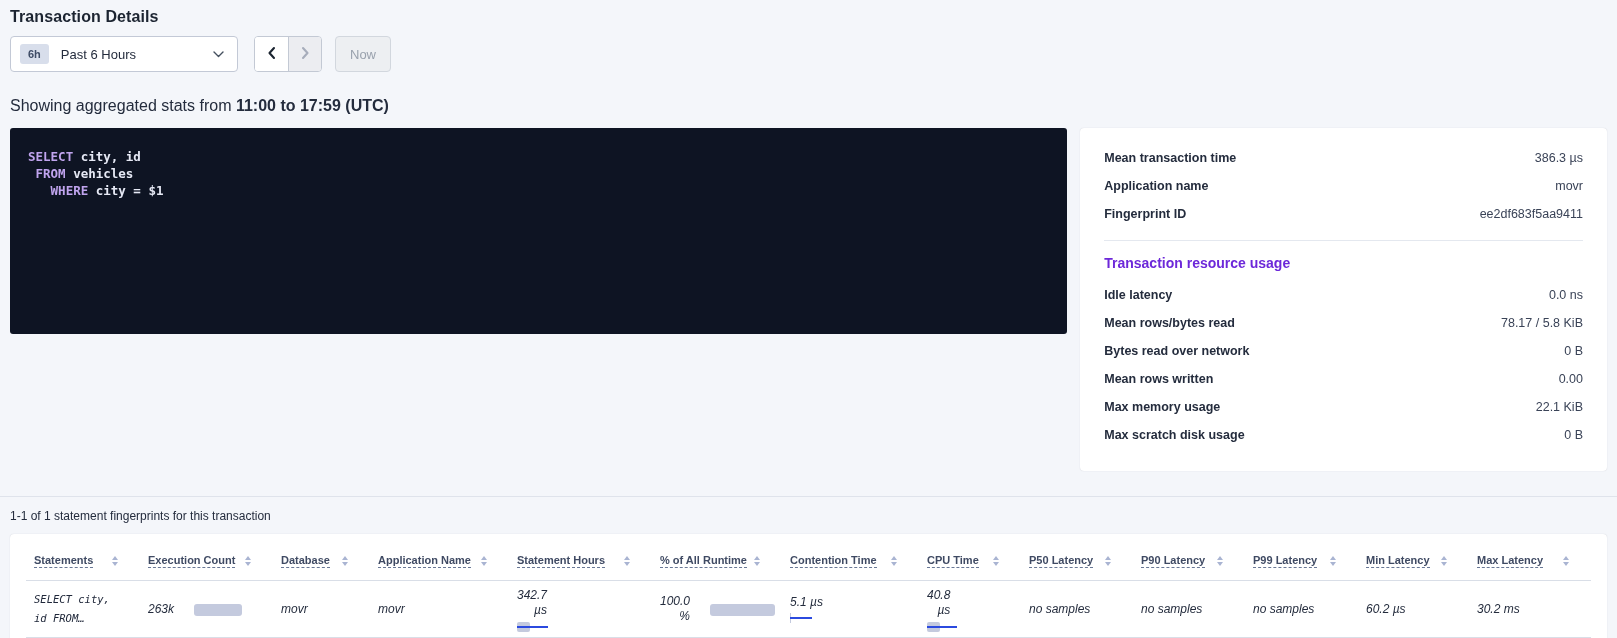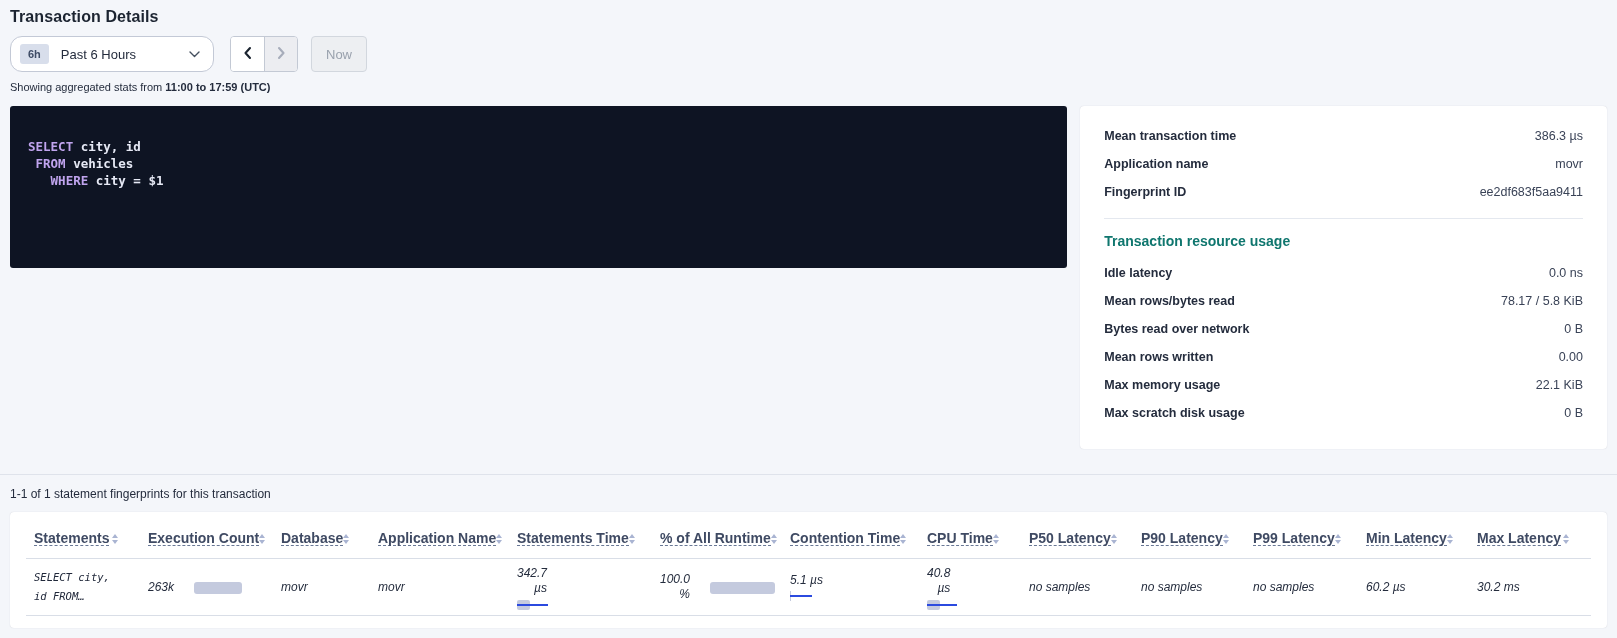--- a/index.html
+++ b/index.html
@@ -9,22 +9,22 @@
     font-family: "Liberation Sans", sans-serif;
     color: #242c3d;
     overflow: hidden;
   }
   .top-section { padding: 8px 10px 0 10px; }
   .page-title { font-size: 16px; font-weight: 700; color: #1c2431; letter-spacing: .1px; }
 
   
   .controls { display: flex; align-items: center; margin-top: 10px; }
   .time-dropdown {
-    width: 204px; height: 36px; background: #fff;
-    border: 1px solid #c3c9d6; border-radius: 12px;
+    width: 228px; height: 36px; background: #fff;
+    border: 1px solid #c3c9d6; border-radius: 4px;
     display: flex; align-items: center; cursor: pointer;
   }
   .time-badge {
     margin-left: 9px; background: #d8deeb; color: #3f4c66;
     font-size: 11px; font-weight: 700; padding: 4px 8px; border-radius: 3px;
   }
   .time-label { margin-left: 12px; font-size: 13px; color: #242c3d; }
   .dd-chevron { margin-left: auto; margin-right: 13px; display: flex; }
 
   .arrow-group {
@@ -35,45 +35,45 @@
     width: 33px; height: 34px; border: none; background: #fff;
     display: flex; align-items: center; justify-content: center; cursor: pointer;
   }
   .arrow-btn.disabled { background: #ecedf1; border-left: 1px solid #c3c9d4; cursor: default; }
   .now-btn {
     margin-left: 13px; height: 36px; padding: 9px 14px;
     background: #edeff2; border: 1px solid #d2d7de; border-radius: 4px;
     color: #99a1ad; font-size: 13px; font-family: "Liberation Sans", sans-serif; cursor: default;
   }
 
-  .agg-note { margin-top: 9px; font-size: 11px; color: #242c3d; white-space: pre-wrap; }
+  .agg-note { margin-top: 25px; font-size: 16px; color: #242c3d; white-space: pre-wrap; }
   .agg-note b { font-weight: 700; }
 
   
   .main-row { display: flex; align-items: flex-start; margin-top: 13px; gap: 13px; }
   .sql-box {
-    width: 1062px; height: 162px; background: #0e1423; border-radius: 3px;
-    padding: 32px 18px; overflow: hidden;
+    width: 1062px; height: 206px; background: #0e1423; border-radius: 3px;
+    padding: 20px 18px; overflow: hidden;
   }
   .sql-box pre {
     font-family: "DejaVu Sans Mono", monospace; font-size: 12.5px; font-weight: 700;
     line-height: 17px; color: #e6e9f5; white-space: pre;
   }
   .sql-kw { color: #c0a4ee; }
 
   .summary-card {
     width: 529px; background: #fff; border-radius: 4px;
     box-shadow: 0 0 1px rgba(60,70,90,.25);
     padding: 16px 24px 22px 24px;
   }
   .summary-row { display: flex; align-items: baseline; justify-content: space-between; padding: 7px 0; }
   .summary-label { font-size: 12.5px; font-weight: 700; color: #242c3d; }
   .summary-value { font-size: 12.5px; color: #3a4357; }
   .card-divider { border: none; border-top: 1px solid #e4e8ef; margin: 12px 0 14px 0; }
-  .resource-heading { font-size: 14px; font-weight: 700; color: #0f766e; margin: 2px 0 10px 0; }
+  .resource-heading { font-size: 14px; font-weight: 700; color: #6d28d9; margin: 2px 0 10px 0; }
 
   
   .full-divider { margin-top: 25px; border-top: 1px solid #dfe3eb; width: 100%; }
 
   .lower-section { padding: 0 10px; }
   .count-text { margin-top: 12px; font-size: 12px; color: #242c3d; }
 
   .table-card {
     margin-top: 11px; background: #fff; border-radius: 4px;
     box-shadow: 0 0 1px rgba(60,70,90,.25);
@@ -82,21 +82,21 @@
   .tgrid {
     display: grid;
     grid-template-columns: 114px 133px 97px 139px 143px 130px 137px 102px 112px 112px 113px 111px minmax(90px,1fr);
   }
   .thead { padding-top: 13px; border-bottom: 1px solid #d9dee7; }
   .th {
     display: flex; align-items: flex-start; justify-content: space-between;
     padding: 6px 22px 12px 8px; cursor: pointer;
   }
   .th-label {
-    font-size: 14px; font-weight: 700; color: #3f4a63; line-height: 14px;
+    font-size: 11px; font-weight: 700; color: #3f4a63; line-height: 14px;
     border-bottom: 1px dashed #697896; white-space: nowrap;
   }
   .sort-icon { display: flex; flex-direction: column; align-items: center; padding-top: 3px; }
   .tri-up { width: 0; height: 0; border-left: 3.5px solid transparent; border-right: 3.5px solid transparent; border-bottom: 4.5px solid #a9b4d2; margin-bottom: 2px; }
   .tri-down { width: 0; height: 0; border-left: 3.5px solid transparent; border-right: 3.5px solid transparent; border-top: 4.5px solid #a9b4d2; }
 
   .trow { border-bottom: 1px solid #d9dee7; height: 57px; font-style: italic; }
   .td { display: flex; align-items: center; padding-left: 8px; font-size: 12px; color: #242c3d; overflow: hidden; }
   .td.stmt { font-family: "DejaVu Sans Mono", monospace; font-size: 10.5px; line-height: 19px; color: #20283a; cursor: pointer; }
   .td.stmt .stmt-lines { display: flex; flex-direction: column; }
@@ -229,21 +229,21 @@
           </span>
       </div>
       <div class="th">
         <span class="th-label">Application Name</span>
         <span class="sort-icon">
             <i class="tri-up"></i>
             <i class="tri-down"></i>
           </span>
       </div>
       <div class="th">
-        <span class="th-label">Statements Time</span>
+        <span class="th-label">Statement Hours</span>
         <span class="sort-icon">
             <i class="tri-up"></i>
             <i class="tri-down"></i>
           </span>
       </div>
       <div class="th">
         <span class="th-label">% of All Runtime</span>
         <span class="sort-icon">
             <i class="tri-up"></i>
             <i class="tri-down"></i>

